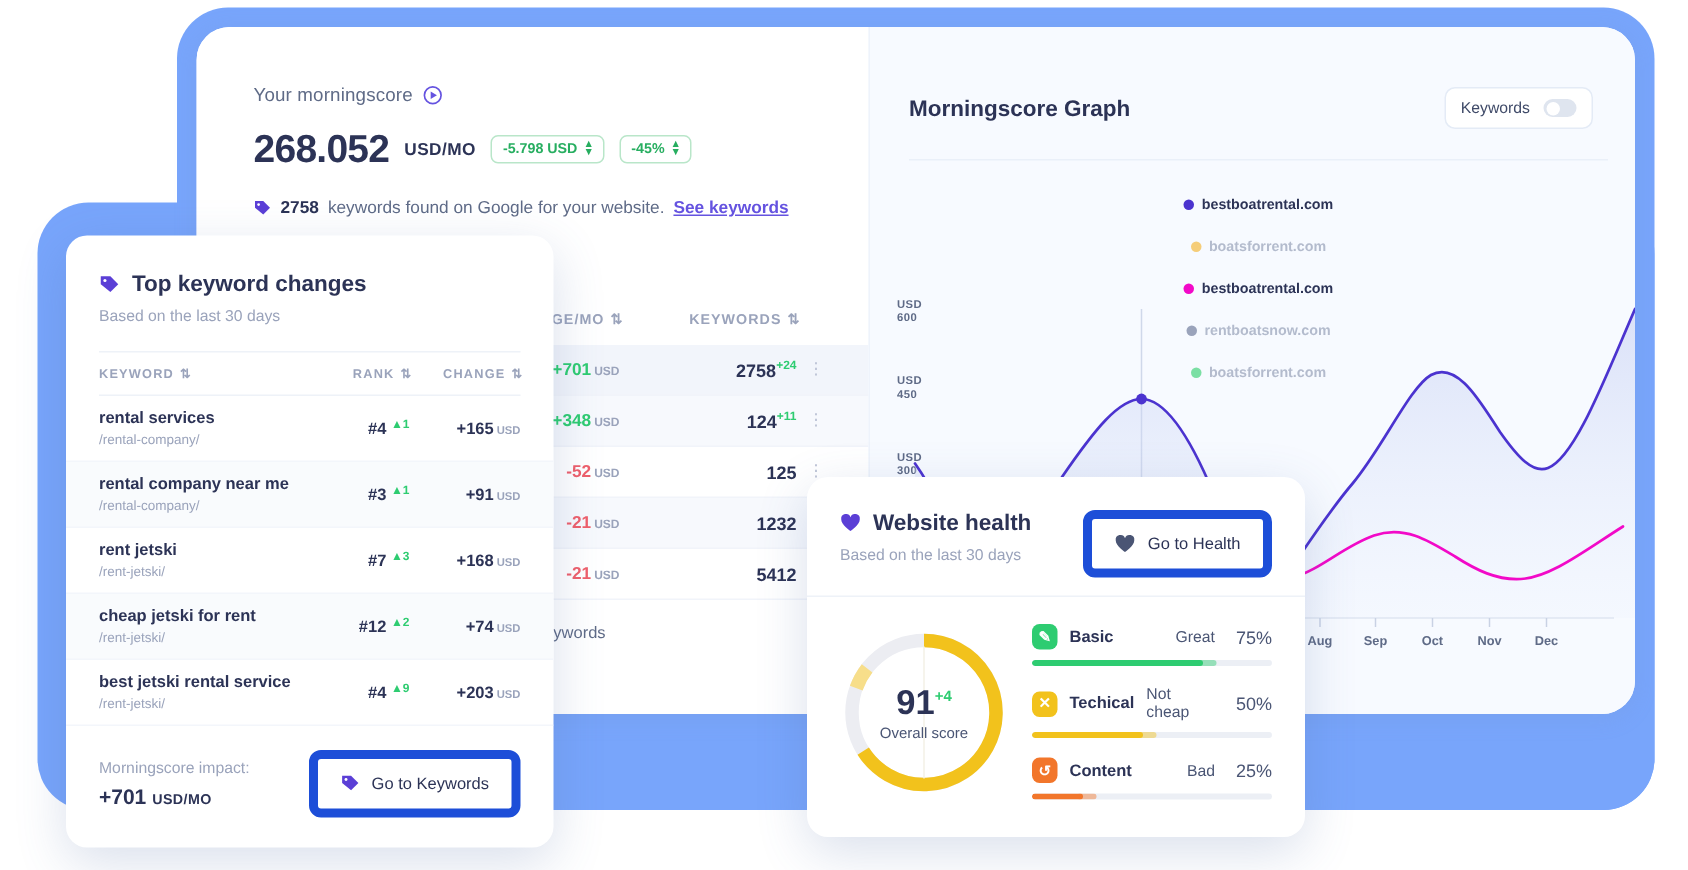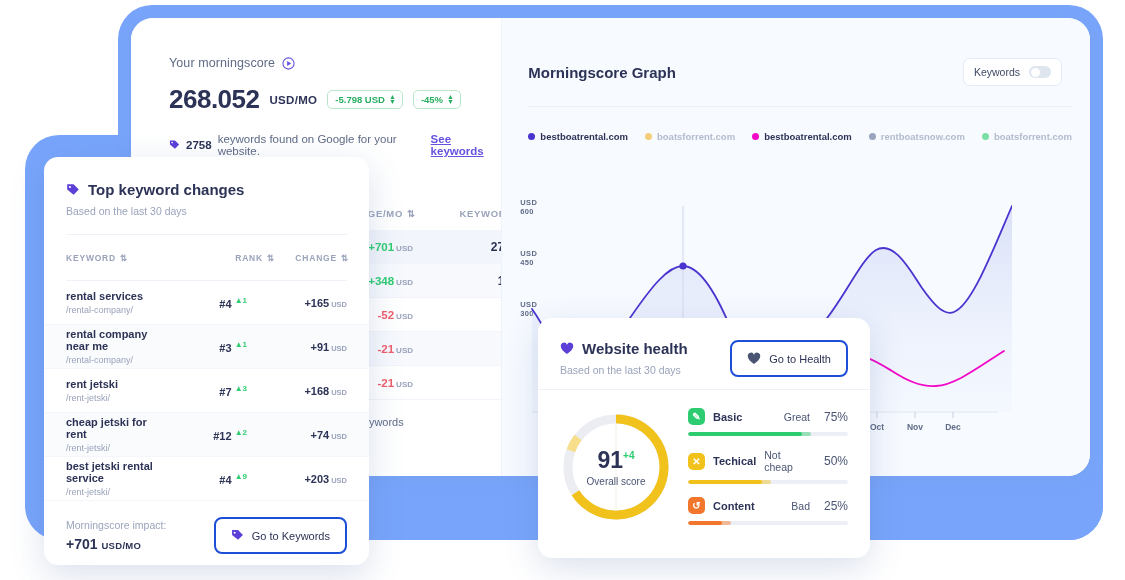--- a/index.html
+++ b/index.html
@@ -121,20 +121,21 @@
   .sw { width:22px; height:12px; border-radius:7px; background:#dfe5ef; position:relative; }
   .sw.on { background:#2f86ff; }
   .sw i { position:absolute; top:1.5px; left:1.5px; width:9px; height:9px; border-radius:50%; background:#fff; }
   .sw.on i { left: auto; right: 1.5px; }
 
   .legend {
     display:flex; align-items:center; gap:17px;
     padding: 24px 0 0 26px;
     border-top: 1px solid #eaf0f9; margin: 20px 18px 0 26px;
     padding-left: 0;
+    flex-direction: column;
   }
   .lg { display:flex; align-items:center; gap:5px; font-size:9.5px; font-weight:700; }
   .lgdot { width:7px; height:7px; border-radius:50%; display:block; }
 
   .plot { position:absolute; left:0; top:172px; width:100%; height:258px; }
   .ylab {
     position:absolute; left:18px; font-size:7.5px; font-weight:700;
     color:#5f6b87; line-height:1.25; letter-spacing:.3px;
   }
 
@@ -143,50 +144,49 @@
     position:absolute; left:44px; top:157px;
     width:325px; height:408px;
     background:#fff; border-radius:14px;
     box-shadow: 0 10px 34px rgba(70,100,160,.20);
     overflow:hidden;
   }
   .kwc-head { padding: 24px 0 0 22px; }
   .kwc-title { display:flex; align-items:center; gap:8px; font-size:15px; font-weight:700; color:#2c3356; }
   .kwc-sub { margin-top:7px; font-size:10.5px; color:#9aa3bb; }
   .kwc-thead {
-    display:flex; align-items:center; height:47px; margin: 17px 22px 0 22px;
+    display:flex; align-items:center; height:30px; margin: 17px 22px 0 22px;
     border-top:1px solid #eef2f8; border-bottom:1px solid #eef2f8;
     font-size:8.5px; font-weight:700; color:#9aa3bb; letter-spacing:.8px;
   }
   .kh-kw { flex:1; display:flex; align-items:center; gap:4px; }
   .kh-rank { width:62px; text-align:right; display:flex; justify-content:flex-end; gap:4px; }
   .kh-chg { width:74px; text-align:right; display:flex; justify-content:flex-end; gap:4px; }
   .kwrow {
     display:flex; align-items:center; height:44px; padding: 0 22px;
     border-bottom:1px solid #f3f6fb;
-    gap:26px;
   }
   .kwrow.alt { background:#f9fbfd; }
   .kw-main { flex:1; }
   .kw-term { font-size:11px; font-weight:700; color:#2c3356; }
   .kw-url { font-size:9px; color:#9aa3bb; margin-top:3px; }
   .kw-rank { width:62px; text-align:right; font-size:11px; font-weight:700; color:#2c3356; }
   .kw-rank sup { font-size:8px; color:#2ecc71; }
   .kw-chg { width:74px; text-align:right; font-size:11px; font-weight:700; color:#2c3356; }
   .kw-chg .u { font-size:7.5px; color:#9aa3bb; margin-left:2px; }
   .kwc-foot {
     display:flex; align-items:center; justify-content:space-between;
     padding: 16px 22px 0 22px;
   }
   .imp-l { font-size:10.5px; color:#9aa3bb; }
   .imp-v { font-size:14px; font-weight:700; color:#2c3356; margin-top:5px; }
   .imp-v .u { font-size:9.5px; letter-spacing:.3px; }
   .btn {
     display:flex; align-items:center; gap:8px;
-    border:2px solid #1d4ed8; border-radius:8px; background:#fff;
+    border:6px solid #1d4ed8; border-radius:8px; background:#fff;
     padding: 10px 15px; font-size:11px; color:#2c3356; font-weight:400;
     cursor:pointer;
   }
 
   
   .wh-card {
     position:absolute; left:538px; top:318px;
     width:332px; height:240px;
     background:#fff; border-radius:14px;
     box-shadow: 0 10px 34px rgba(70,100,160,.20);

